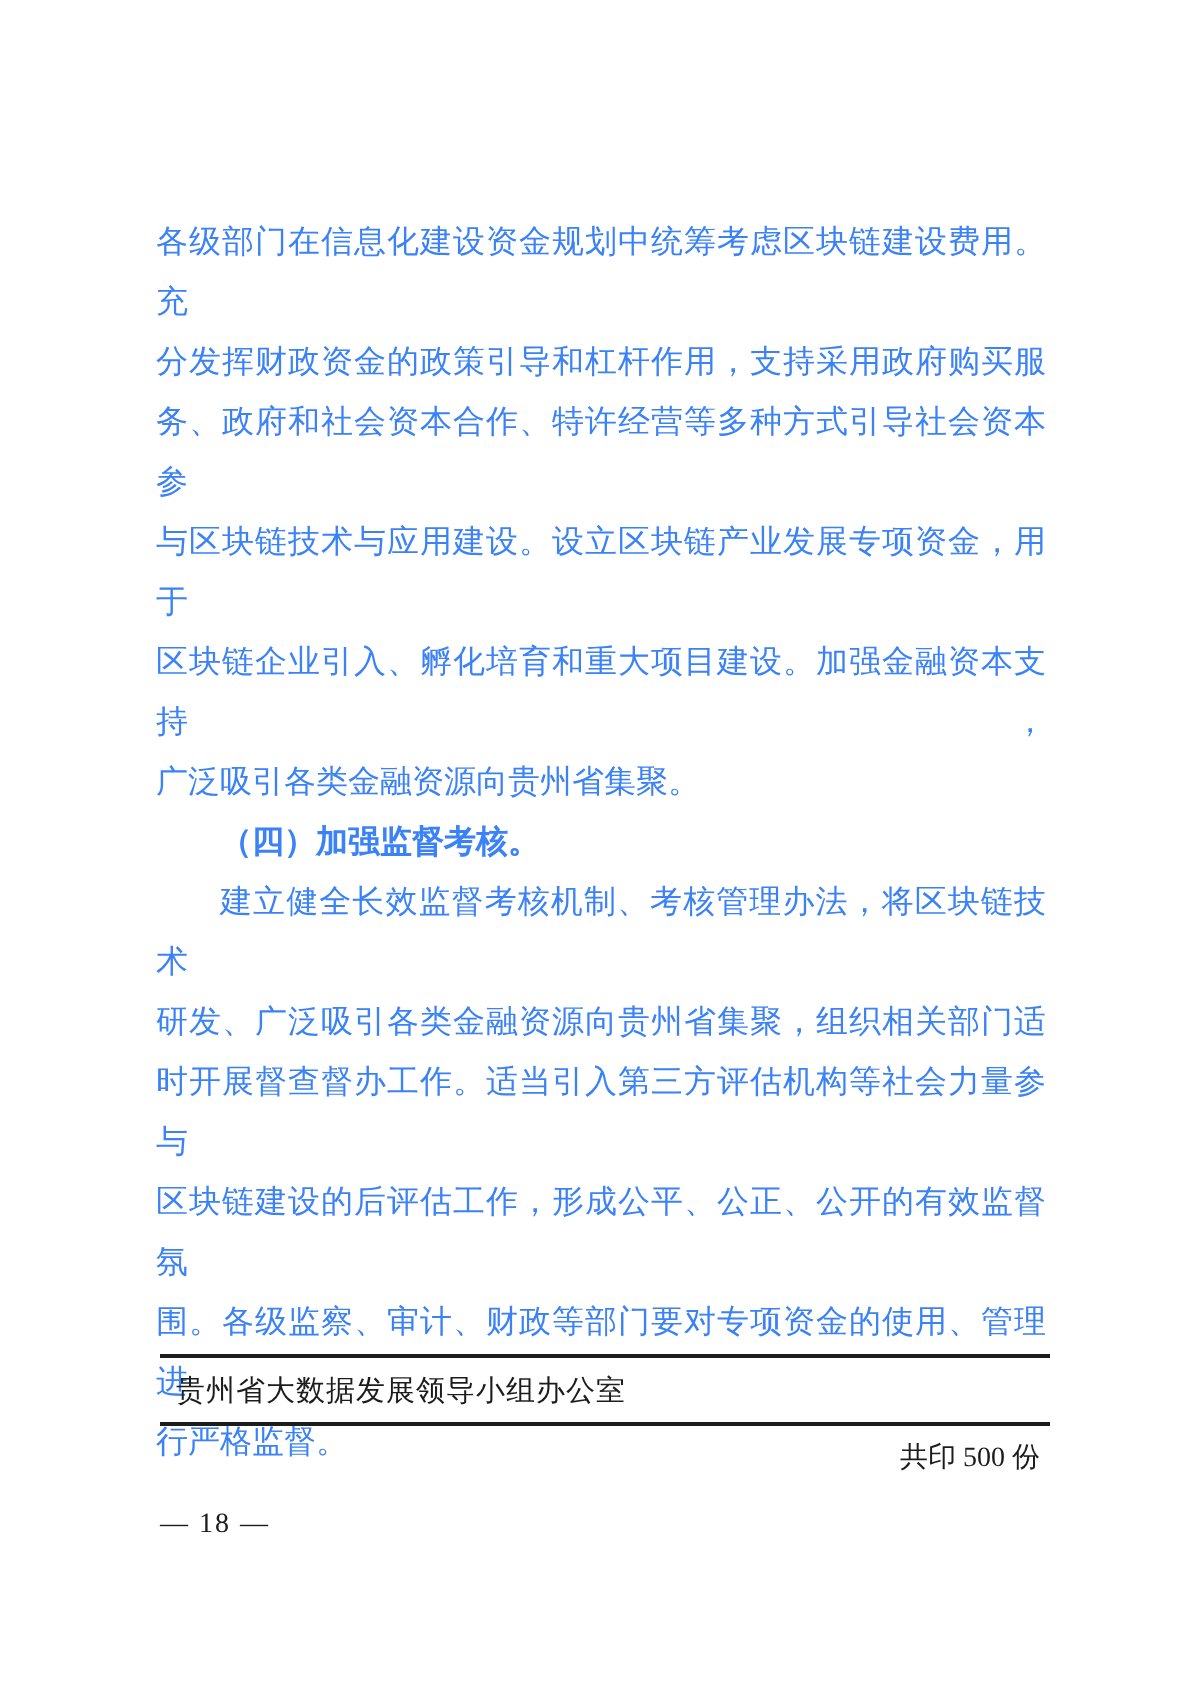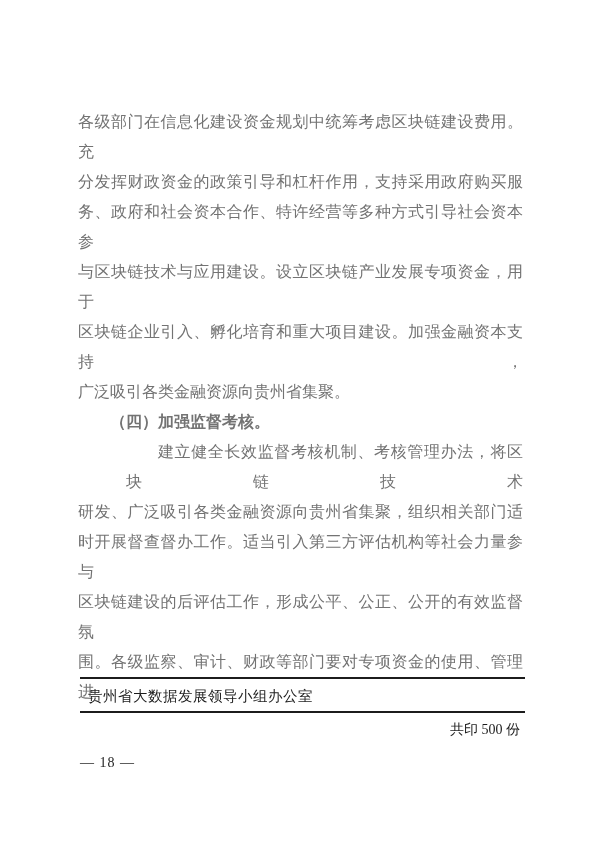--- a/index.html
+++ b/index.html
@@ -16,21 +16,21 @@
     font-family: "Liberation Serif", "DejaVu Serif", serif;
     overflow: hidden;
   }
   .body-text {
     position: absolute;
     left: 78px;
     right: 77px;
     top: 107px;
     font-size: 16px;
     line-height: 30px;
-    color: #737373;
+    color: #3b82f6;
   }
   .line {
     white-space: nowrap;
     overflow: visible;
   }
   .line.fill {
     white-space: normal;
     text-align: justify;
     text-align-last: justify;
     -moz-text-align-last: justify;
@@ -89,25 +89,26 @@
 
   <main class="body-text">
 
   <div class="line fill">各级部门在信息化建设资金规划中统筹考虑区块链建设费用。充</div>
       <div class="line fill">分发挥财政资金的政策引导和杠杆作用，支持采用政府购买服</div>
       <div class="line fill">务、政府和社会资本合作、特许经营等多种方式引导社会资本参</div>
       <div class="line fill">与区块链技术与应用建设。设立区块链产业发展专项资金，用于</div>
       <div class="line fill">区块链企业引入、孵化培育和重大项目建设。加强金融资本支持，</div>
       <div class="line">广泛吸引各类金融资源向贵州省集聚。</div>
       <div class="line bold" style="text-indent: 2em;">（四）加强监督考核。</div>
-      <div class="line fill" style="text-indent: 2em; margin-left: 48px;">建立健全长效监督考核机制、考核管理办法，将区块链技术</div>
+      <div class="line fill" style="text-indent: 2em;">建立健全长效监督考核机制、考核管理办法，将区块链技术</div>
       <div class="line fill">研发、广泛吸引各类金融资源向贵州省集聚，组织相关部门适</div>
       <div class="line fill">时开展督查督办工作。适当引入第三方评估机构等社会力量参与</div>
       <div class="line fill">区块链建设的后评估工作，形成公平、公正、公开的有效监督氛</div>
       <div class="line fill">围。各级监察、审计、财政等部门要对专项资金的使用、管理进</div>
+      <div class="line">行严格监督。</div>
     </main>
 
   <div class="footer-rule rule-top"></div>
 
   <div class="footer-row">
     <span class="issuer">贵州省大数据发展领导小组办公室</span>
   </div>
 
   <div class="footer-rule rule-bottom"></div>
 

